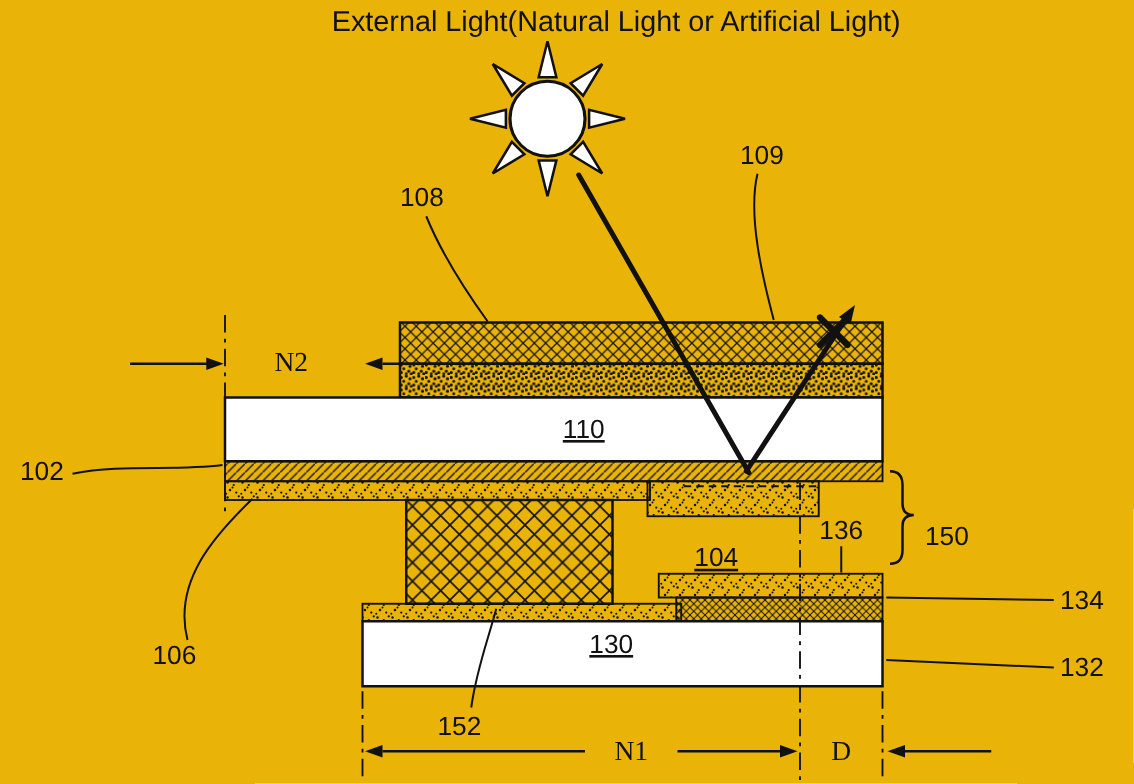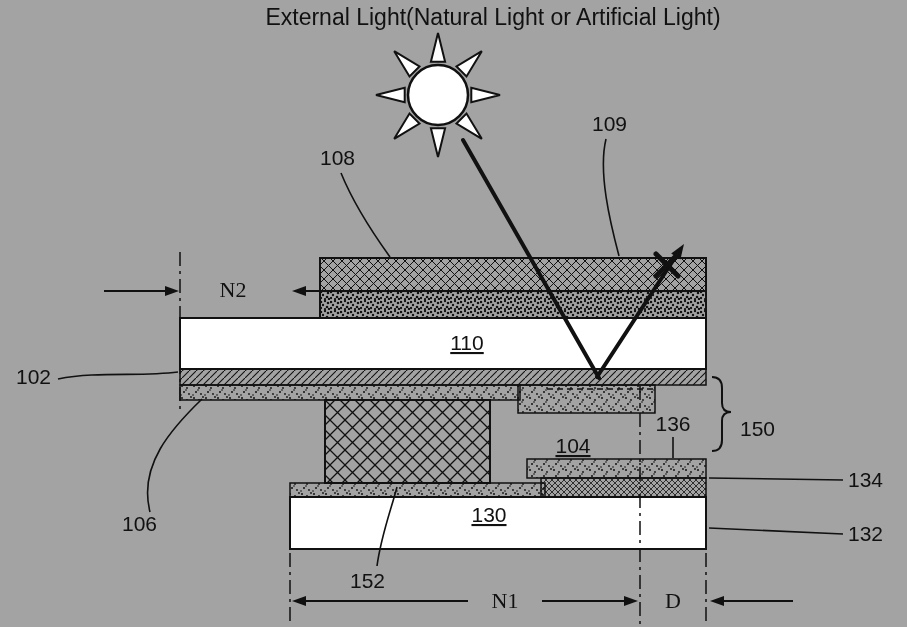--- a/index.html
+++ b/index.html
@@ -4,21 +4,21 @@
 <style>
   html, body {
     margin: 0;
     padding: 0;
     background: #ffffff;
   }
   .stage {
     position: relative;
     width: 907px;
     height: 627px;
-    background: #a3a3a3;
+    background: #eab308;
     overflow: hidden;
   }
   svg { display: block; }
   .num-label {
     font-family: "Liberation Sans", "DejaVu Sans", sans-serif;
     font-size: 21px;
     fill: #111;
   }
   .dim-label {
     font-family: "Liberation Serif", "DejaVu Serif", serif;

